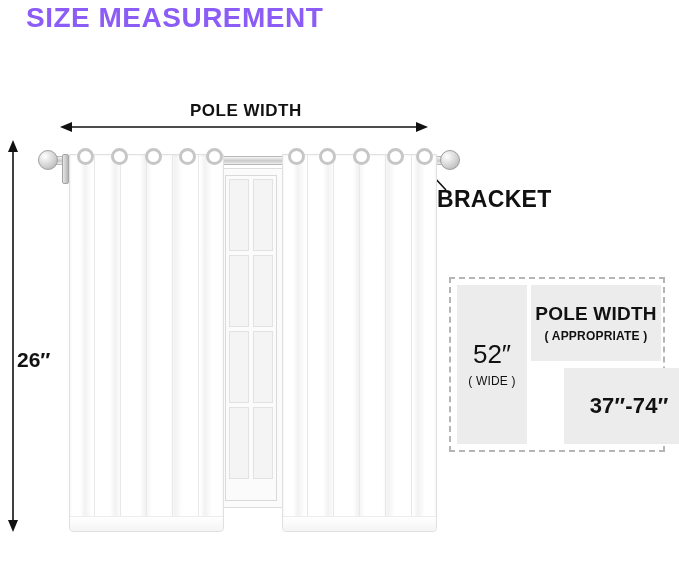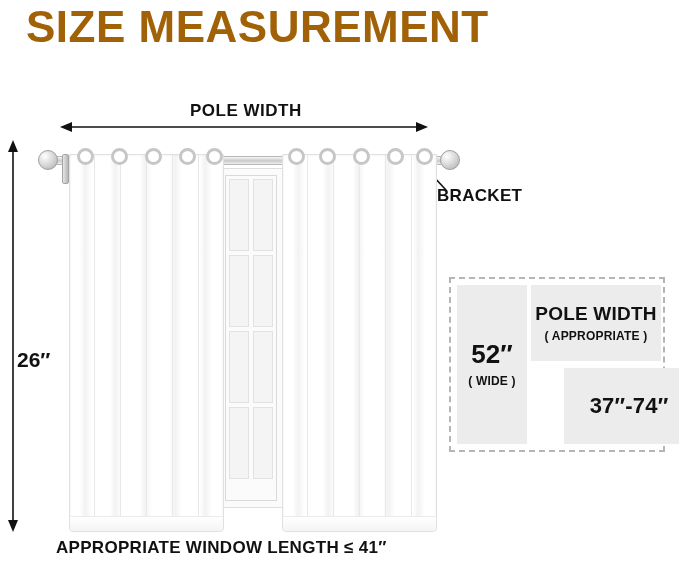--- a/index.html
+++ b/index.html
@@ -17,24 +17,24 @@
     height: 565px;
     overflow: hidden;
     background: #ffffff;
   }
 
   
   #title {
     position: absolute;
     left: 26px;
     top: 2px;
-    font-size: 44px;
+    font-size: 28px;
     font-weight: bold;
     letter-spacing: 0.5px;
-    color: #a16207;
+    color: #8b5cf6;
     white-space: nowrap;
   }
 
   
   .lbl {
     position: absolute;
     font-weight: bold;
     color: #111111;
     white-space: nowrap;
   }
@@ -65,21 +65,21 @@
     left: 6px;
     top: 140px;
     width: 14px;
     height: 392px;
   }
 
   
   #bracket-label {
     left: 437px;
     top: 186px;
-    font-size: 17px;
+    font-size: 23px;
     letter-spacing: 0.3px;
   }
   #bracket-line {
     position: absolute;
     left: 418px;
     top: 160px;
     width: 32px;
     height: 34px;
   }
 
@@ -232,26 +232,26 @@
     text-align: center;
   }
   #spec-wide {
     left: 6px;
     top: 6px;
     width: 70px;
     height: 159px;
   }
   #spec-wide .big {
     font-size: 26px;
-    font-weight: bold;
+    font-weight: normal;
     line-height: 1.05;
   }
   #spec-wide .small {
     font-size: 12px;
-    font-weight: bold;
+    font-weight: normal;
     margin-top: 5px;
     letter-spacing: 0.2px;
   }
   #spec-pole {
     left: 80px;
     top: 6px;
     width: 130px;
     height: 76px;
   }
   #spec-pole .big {
@@ -348,21 +348,20 @@
     <div class="grommet" style="left:125px;"></div>
     <div class="grommet" style="left:159px;"></div>
     <div class="grommet" style="left:186px;"></div>
     <div class="grommet" style="left:268px;"></div>
     <div class="grommet" style="left:299px;"></div>
     <div class="grommet" style="left:333px;"></div>
     <div class="grommet" style="left:367px;"></div>
     <div class="grommet" style="left:396px;"></div>
   </div>
 
-  <div id="bottom-label" class="lbl">APPROPRIATE WINDOW LENGTH ≤ 41″</div>
 
   <div id="spec-box">
     <div class="spec-cell" id="spec-wide">
       <div class="big">52″</div>
       <div class="small">( WIDE )</div>
     </div>
     <div class="spec-cell" id="spec-pole">
       <div class="big">POLE WIDTH</div>
       <div class="small">( APPROPRIATE )</div>
     </div>

